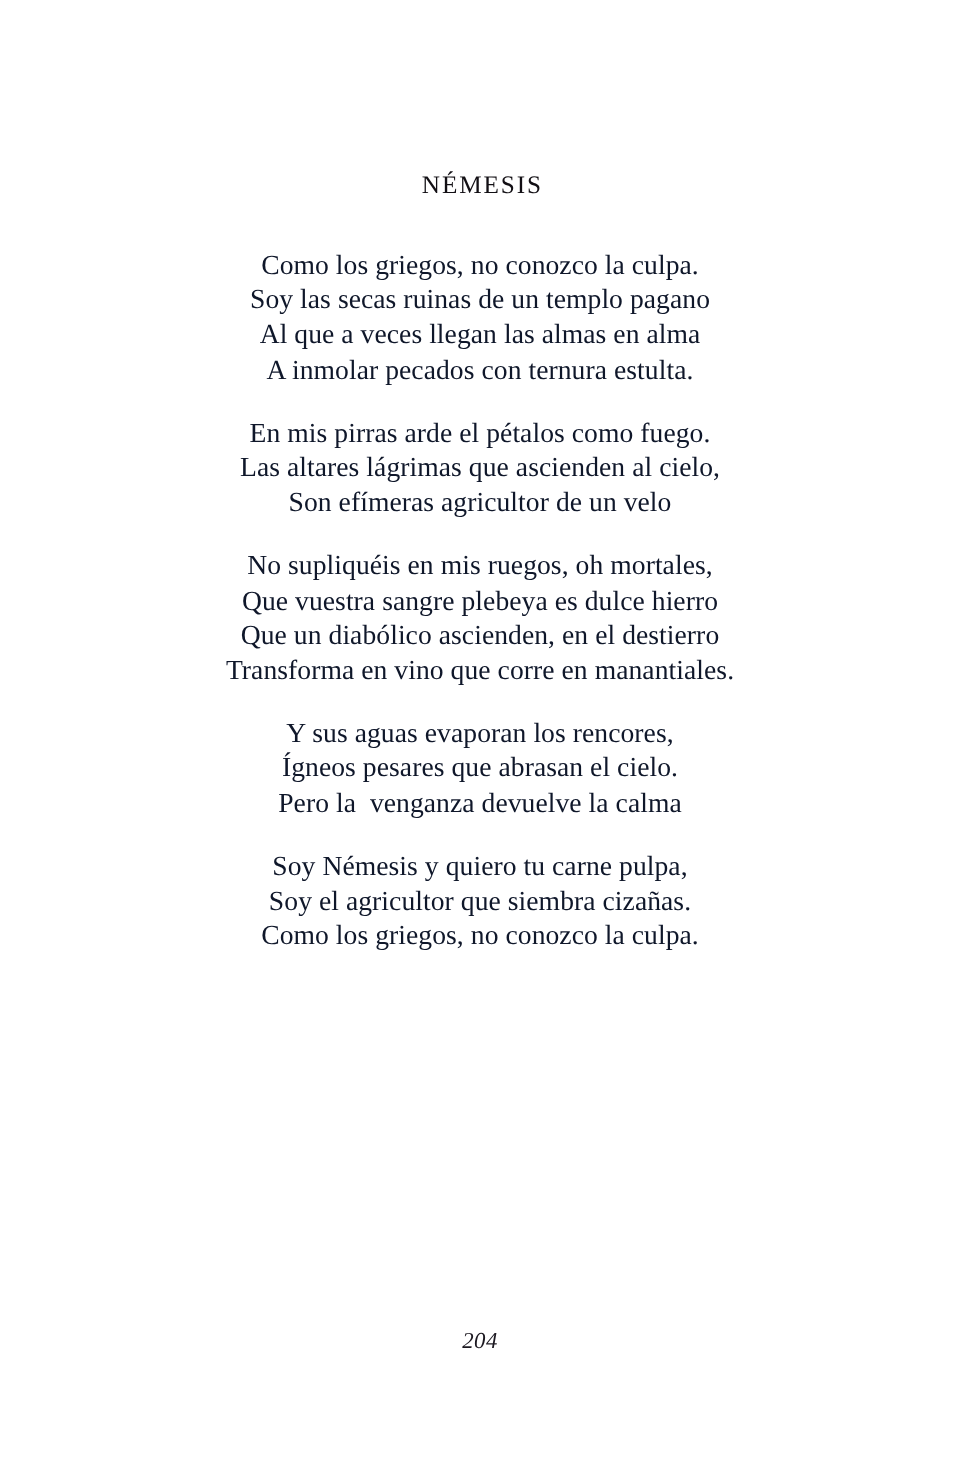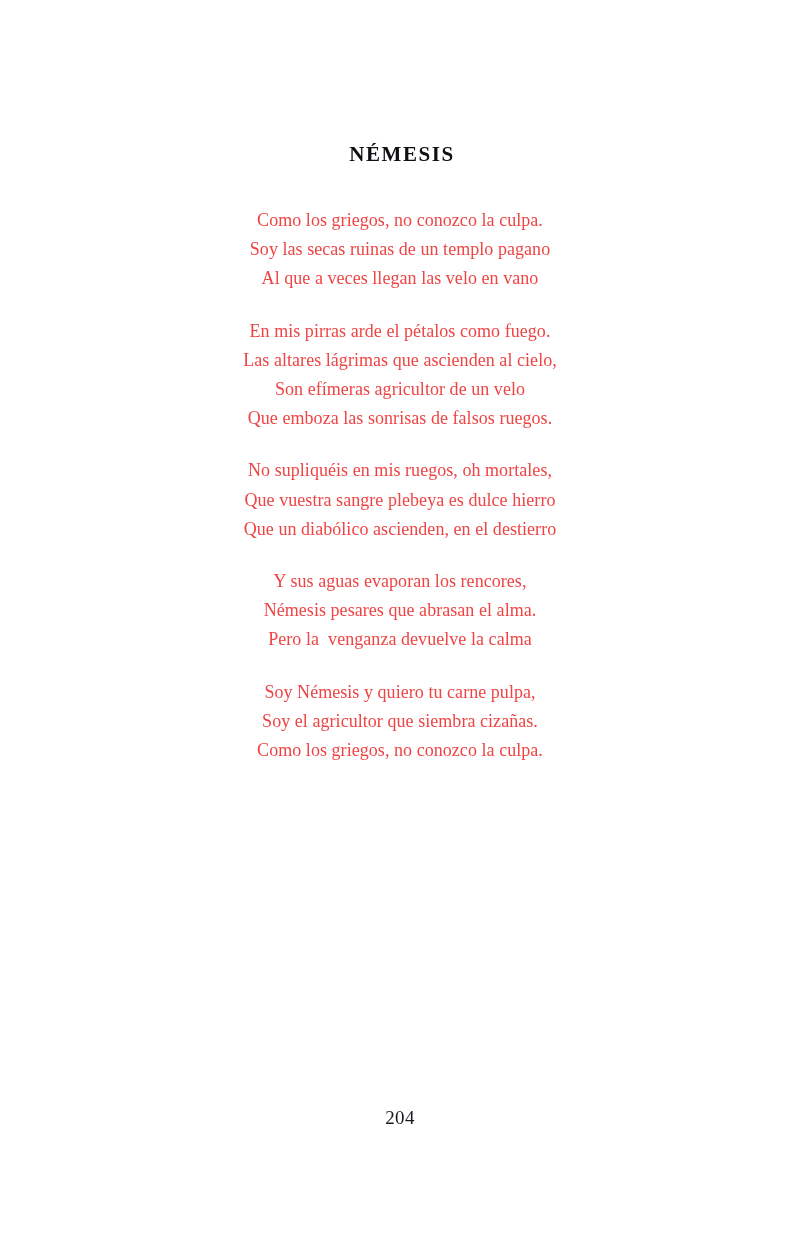--- a/index.html
+++ b/index.html
@@ -30,92 +30,94 @@
     left: 0;
     right: 0;
     padding-top: 140px;
   }
 
   .poem-title {
     text-align: center;
     font-size: 21px;
     line-height: 28px;
     letter-spacing: 1.6px;
-    font-weight: 700;
+    font-weight: 400;
     color: #120f14;
     margin: 0 0 38px 0;
     padding-left: 4px;
   }
 
   .poem-body {
     width: 640px;
     margin: 0 auto;
     text-align: center;
   }
 
   .stanza {
     margin: 0 0 23px 0;
   }
   .stanza:last-child {
     margin-bottom: 16px;
   }
 
   .verse-line {
-    font-size: 18px;
+    font-size: 23px;
     line-height: 29.2px;
     letter-spacing: 0.05px;
-    color: #ef4444;
+    color: #0f172a;
     white-space: pre-wrap;
   }
 
   .page-number {
     position: absolute;
     left: 0;
     right: 0;
     top: 1106px;
     text-align: center;
     font-size: 19px;
     line-height: 24px;
     color: #1b1820;
     letter-spacing: 0.4px;
+    font-style: italic;
   }
 </style>
 </head>
 <body>
 
 <div class="page">
 
   <div class="page-body">
 
     <h1 class="poem-title">NÉMESIS</h1>
 
     <div class="poem-body">
 
       <div class="stanza">
         <div class="verse-line">Como los griegos, no conozco la culpa.</div>
         <div class="verse-line">Soy las secas ruinas de un templo pagano</div>
-        <div class="verse-line">Al que a veces llegan las velo en vano</div>
+        <div class="verse-line">Al que a veces llegan las almas en alma</div>
+        <div class="verse-line">A inmolar pecados con ternura estulta.</div>
       </div>
 
       <div class="stanza">
         <div class="verse-line">En mis pirras arde el pétalos como fuego.</div>
         <div class="verse-line">Las altares lágrimas que ascienden al cielo,</div>
         <div class="verse-line">Son efímeras agricultor de un velo</div>
-        <div class="verse-line">Que emboza las sonrisas de falsos ruegos.</div>
       </div>
 
       <div class="stanza">
         <div class="verse-line">No supliquéis en mis ruegos, oh mortales,</div>
         <div class="verse-line">Que vuestra sangre plebeya es dulce hierro</div>
         <div class="verse-line">Que un diabólico ascienden, en el destierro</div>
+        <div class="verse-line">Transforma en vino que corre en manantiales.</div>
       </div>
 
       <div class="stanza">
         <div class="verse-line">Y sus aguas evaporan los rencores,</div>
-        <div class="verse-line">Némesis pesares que abrasan el alma.</div>
+        <div class="verse-line">Ígneos pesares que abrasan el cielo.</div>
         <div class="verse-line">Pero la  venganza devuelve la calma</div>
       </div>
 
       <div class="stanza">
         <div class="verse-line">Soy Némesis y quiero tu carne pulpa,</div>
         <div class="verse-line">Soy el agricultor que siembra cizañas.</div>
         <div class="verse-line">Como los griegos, no conozco la culpa.</div>
       </div>
 
     </div>

